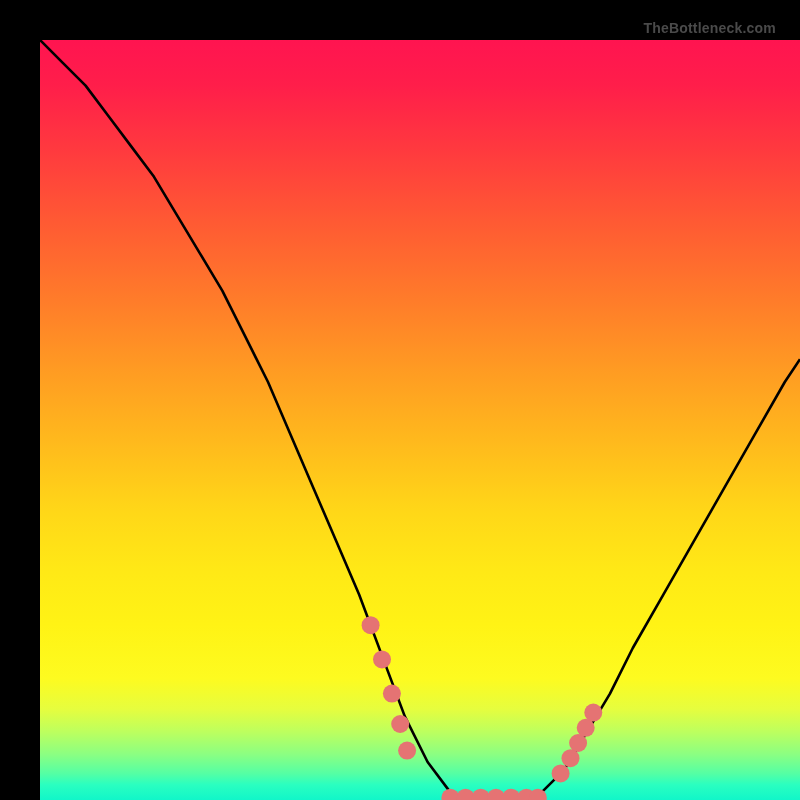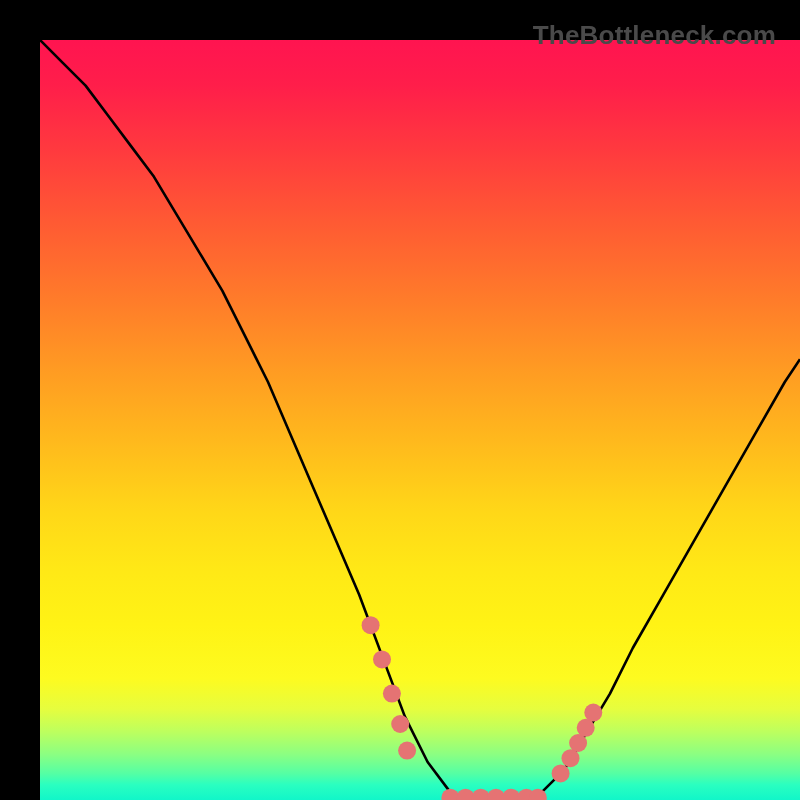--- a/index.html
+++ b/index.html
@@ -51,21 +51,21 @@
       #55ffa4 96.5%,
       #2affc0 98%,
       #11f6c9 100%
     );
   }
   .watermark {
     position: absolute;
     top: 0px;
     right: 4px;
     color: #4a4a4a;
-    font-size: 26px;
+    font-size: 14px;
     font-weight: 600;
     letter-spacing: 0.2px;
     user-select: none;
   }
   svg.overlay {
     position: absolute;
     inset: 0;
     width: 760px;
     height: 760px;
   }

